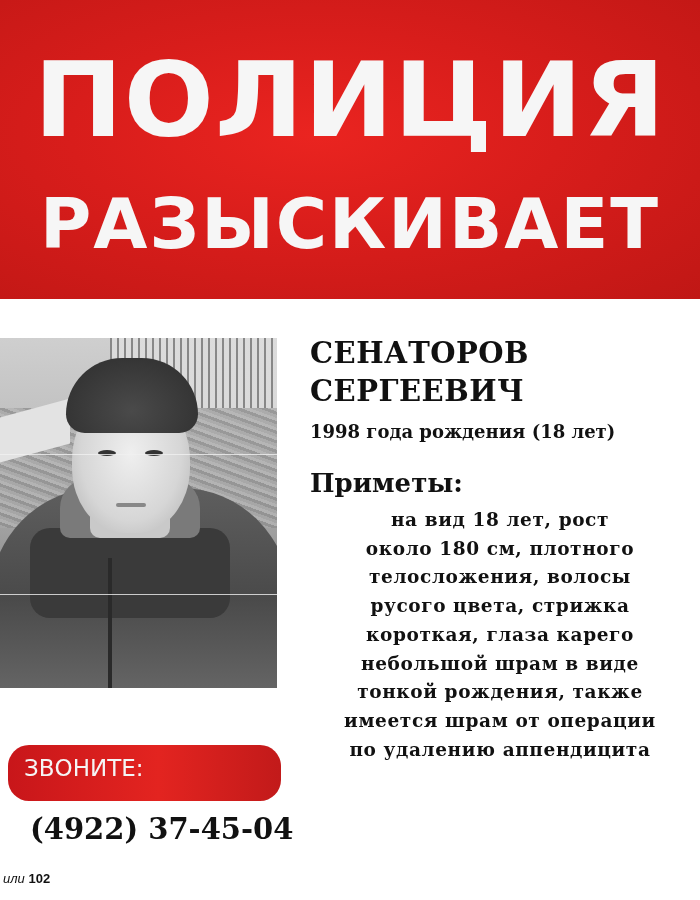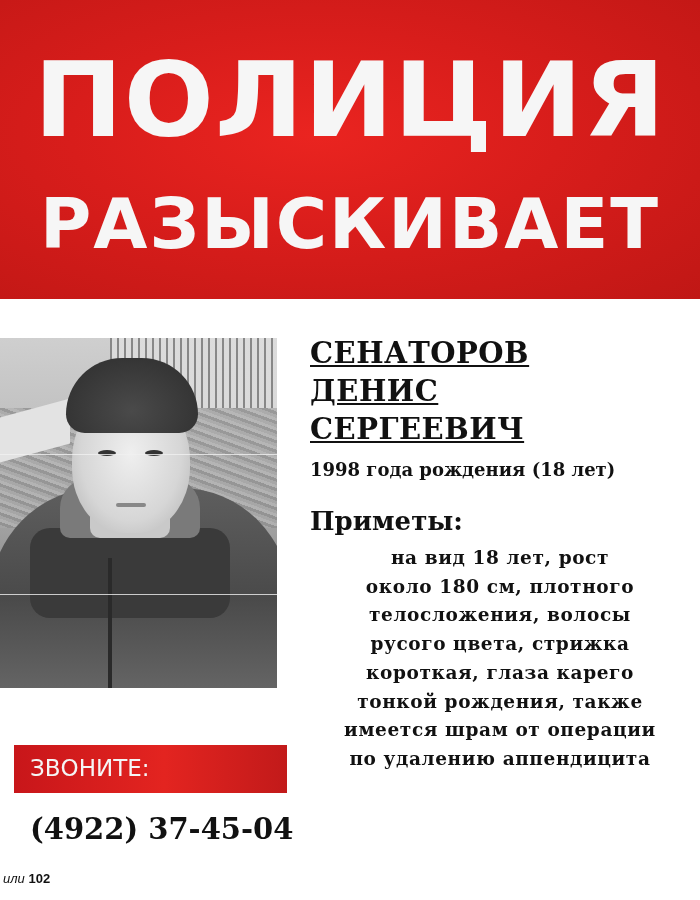--- a/index.html
+++ b/index.html
@@ -117,21 +117,20 @@
       width: 380px;
       color: #111;
       font-family: "DejaVu Serif", serif;
       font-weight: bold;
     }
     .name-line {
       font-size: 29px;
       line-height: 38px;
       letter-spacing: 0.5px;
       white-space: nowrap;
-      text-decoration: underline;
     }
     .birth {
       margin-top: 10px;
       font-size: 18px;
       line-height: 24px;
       white-space: nowrap;
     }
     .signs-title {
       margin-top: 22px;
       font-size: 26px;
@@ -144,23 +143,24 @@
     .signs-line {
       font-size: 18.5px;
       line-height: 28.7px;
       letter-spacing: 0.6px;
       white-space: nowrap;
       text-align: center;
     }
 
     .call-bar {
       position: absolute;
-      left: 14px; top: 745px;
-      width: 273px; height: 48px;
+      left: 8px; top: 745px;
+      width: 273px; height: 56px;
       background: linear-gradient(90deg, #c8161a 0%, #e32420 55%, #c21a1a 100%);
+      border-radius: 21px;
     }
     .call-label {
       position: absolute;
       left: 16px; top: 8px;
       color: #f5f5f5;
       font-family: "DejaVu Sans", sans-serif;
       font-size: 23px;
       line-height: 30px;
       white-space: nowrap;
     }
@@ -207,30 +207,30 @@
   <div class="hair"></div>
   <div class="eye left"></div>
   <div class="eye right"></div>
   <div class="mouth"></div>
   <div class="scanline" style="top:116px"></div>
   <div class="scanline" style="top:256px"></div>
 </div>
 
 <div class="info">
   <div class="name-line">СЕНАТОРОВ</div>
-  <div class="name-line">ДЕНИС</div>
   <div class="name-line">СЕРГЕЕВИЧ</div>
   <div class="birth">1998 года рождения (18 лет)</div>
   <div class="signs-title">Приметы:</div>
   <div class="signs-lines">
     <div class="signs-line">на вид 18 лет, рост</div>
     <div class="signs-line">около 180 см, плотного</div>
     <div class="signs-line">телосложения, волосы</div>
     <div class="signs-line">русого цвета, стрижка</div>
     <div class="signs-line">короткая, глаза карего</div>
+    <div class="signs-line">небольшой шрам в виде</div>
     <div class="signs-line">тонкой рождения, также</div>
     <div class="signs-line">имеется шрам от операции</div>
     <div class="signs-line">по удалению аппендицита</div>
   </div>
 </div>
 
 <div class="call-bar">
   <div class="call-label">ЗВОНИТЕ:</div>
 </div>
 

